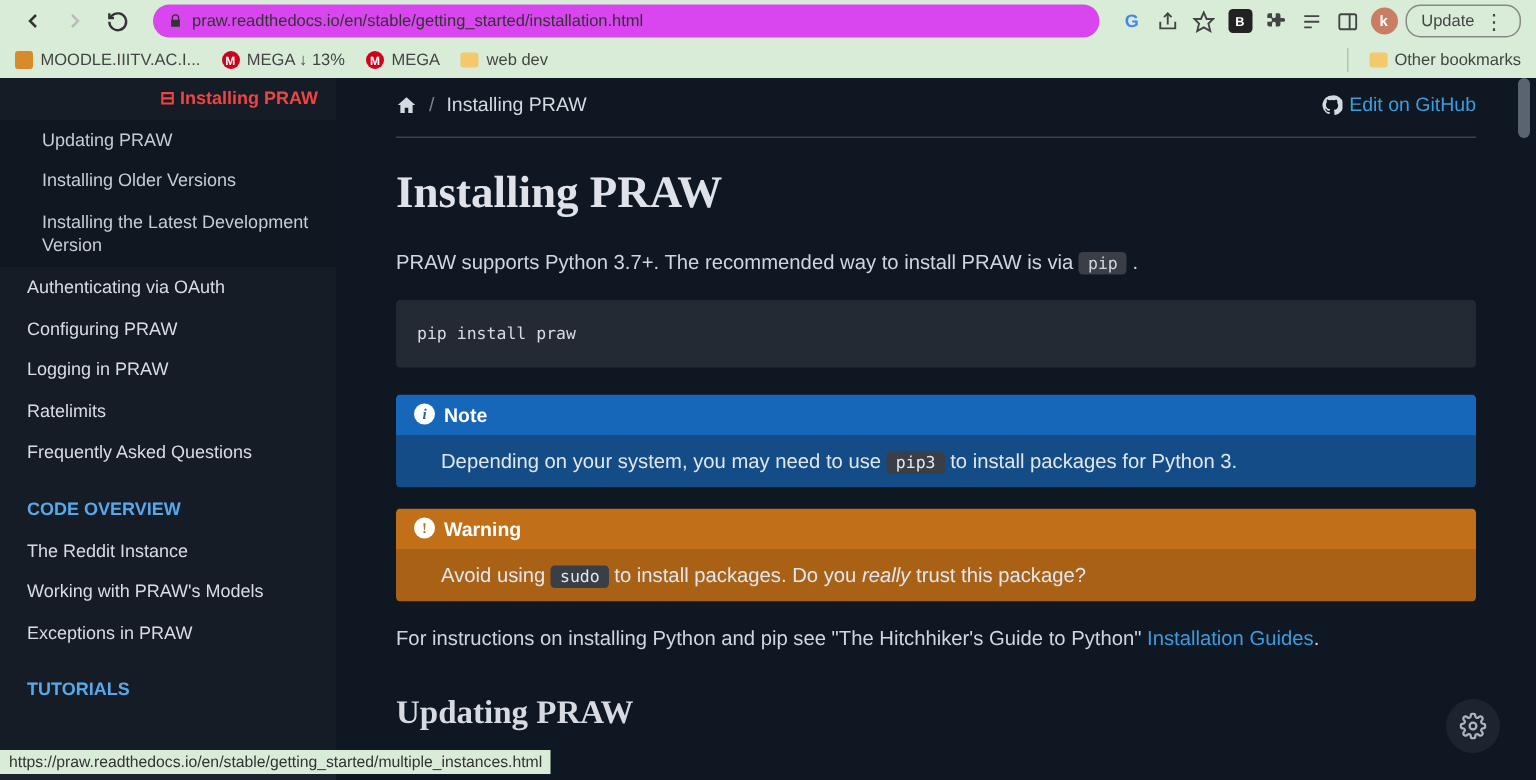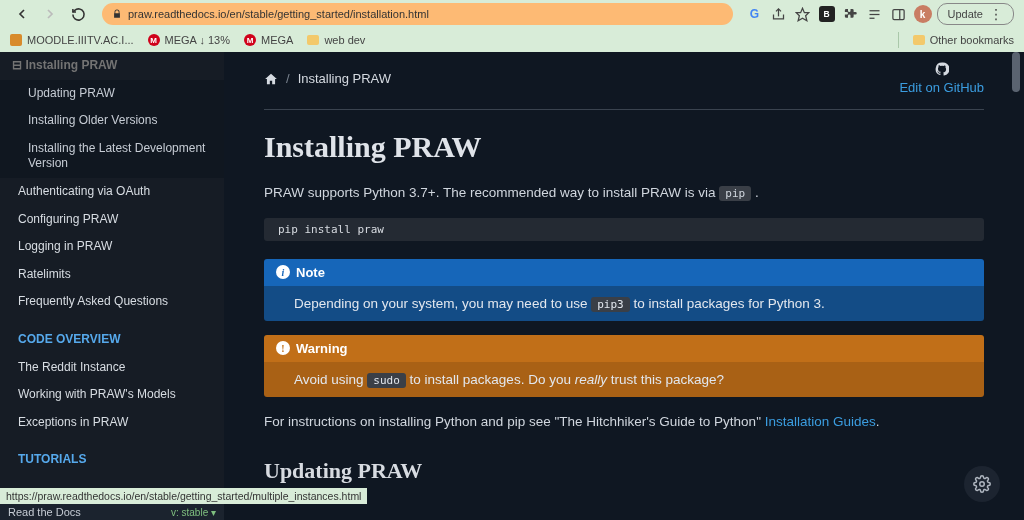--- a/index.html
+++ b/index.html
@@ -16,64 +16,64 @@
     --warn-hdr:#c16f18;
     --code:#31343a;
     --divider:#3a434f;
   }
   html,body{margin:0;padding:0;height:100%;}
   body{font-family:Arial,Helvetica,sans-serif;background:var(--bg);width:1024px;height:520px;overflow:hidden;position:relative;}
 
   .chrome-bar{height:28px;display:flex;align-items:center;gap:4px;padding:0 10px;}
   .nav-btn{width:24px;height:24px;display:flex;align-items:center;justify-content:center;color:#333;}
   .chrome-bar .dim{color:#bbb;}
-  .omnibox{flex:1;height:22px;margin:0 8px;background:#fdba74;border-radius:12px;display:flex;align-items:center;padding:0 10px;font-size:11px;color:#333;}
+  .omnibox{flex:1;height:22px;margin:0 8px;background:#d946ef;border-radius:12px;display:flex;align-items:center;padding:0 10px;font-size:11px;color:#333;}
   .omnibox .lock{margin-right:6px;}
   .rbtn{width:20px;height:20px;display:flex;align-items:center;justify-content:center;color:#444;font-size:14px;}
   svg{display:block;}
   .b-badge{width:16px;height:16px;background:#222;border-radius:3px;display:flex;align-items:center;justify-content:center;color:#fff;font-size:8.5px;font-weight:bold;}
   .k-badge{width:18px;height:18px;background:#c97d63;border-radius:50%;display:flex;align-items:center;justify-content:center;color:#fff;font-size:10px;font-weight:bold;}
   .upd{height:20px;padding:0 10px;border:1px solid #888;border-radius:10px;display:flex;align-items:center;font-size:11px;color:#444;}
   .upd .dots{margin-left:6px;font-size:14px;line-height:6px;}
 
   .bm-bar{height:24px;display:flex;align-items:center;padding:0 10px;font-size:11px;color:#444;gap:14px;}
   .bm{display:flex;align-items:center;gap:5px;}
   .mega-dot{width:12px;height:12px;background:#d0021b;border-radius:50%;display:flex;align-items:center;justify-content:center;color:#fff;font-size:8px;font-weight:bold;}
   .folder{width:12px;height:10px;background:#f3c96b;border-radius:2px;}
   .m-icon{width:12px;height:12px;background:#d88b2b;border-radius:2px;}
   .bm-spacer{flex:1;}
   .bm-sep{width:1px;height:16px;background:#aac8aa;}
 
   .app{position:absolute;left:0;right:0;top:52px;bottom:0;background:var(--dark);display:flex;}
   .sidebar{width:224px;background:#161c25;overflow:hidden;color:var(--sidebar-text);font-size:12px;}
   .s-item{padding:6px 12px 6px 18px;line-height:1.3;cursor:default;}
-  .s-root{padding-left:12px;font-weight:bold;color:#737373;}
+  .s-root{padding-left:12px;font-weight:bold;color:#ef4444;text-align:right;}
   .s-sub{padding-left:28px;color:#c6ccd4;}
   .s-hl{background:#2d3642;color:#fff;}
   .s-indent{background:#101720;}
   .s-sec{color:#56a9ec;font-weight:bold;text-transform:uppercase;margin-top:10px;}
 
   .s-footer{position:absolute;left:0;bottom:0;width:224px;height:16px;background:#1b232e;color:#c6ccd4;font-size:11px;display:flex;align-items:center;padding:0 8px;box-sizing:border-box;}
   .s-footer .ver{margin-left:auto;color:#7fbf7f;font-size:10px;}
 
-  .url-tip{position:absolute;left:0;bottom:16px;height:16px;background:#d8ecd8;color:#333;font-size:10.5px;padding:0 6px;display:flex;align-items:center;z-index:5;}
+  .url-tip{position:absolute;left:0;bottom:4px;height:16px;background:#d8ecd8;color:#333;font-size:10.5px;padding:0 6px;display:flex;align-items:center;z-index:5;}
 
   .main{flex:1;position:relative;overflow:hidden;}
   .scroll{position:absolute;right:4px;top:0;width:8px;height:40px;background:#5a6370;border-radius:4px;}
   .content{padding:10px 40px 0 40px;color:#d0d6de;}
   .crumb{display:flex;align-items:center;gap:8px;font-size:13px;color:#d5dae1;}
   .crumb svg{color:#d5dae1;}
   .crumb .sep{color:#7a838f;}
-  .gh{margin-left:auto;color:#3b9de0;display:flex;align-items:center;gap:4px;flex-direction:column;}
+  .gh{margin-left:auto;color:#3b9de0;display:flex;align-items:center;gap:4px;}
   hr{border:none;border-top:1px solid var(--divider);margin:14px 0 20px;}
   h1{font-family:Georgia,serif;font-weight:bold;font-size:30px;color:#dfe3e9;margin:0 0 18px;}
   h2{font-family:Georgia,serif;font-weight:bold;font-size:22px;color:#d7dbe1;margin:26px 0 12px;}
   p{font-size:13.5px;line-height:1.6;margin:0 0 14px;}
   code.inl{background:#3a3f47;padding:1px 6px;border-radius:3px;font-family:Menlo,Consolas,monospace;font-size:11px;}
-  .codeblock{background:#242a33;padding:5px 14px;font-family:Menlo,Consolas,monospace;font-size:11px;color:#d7dbe1;border-radius:3px;margin:0 0 18px;}
+  .codeblock{background:#242a33;padding:16px 14px;font-family:Menlo,Consolas,monospace;font-size:11px;color:#d7dbe1;border-radius:3px;margin:0 0 18px;}
   .adm{border-radius:3px;overflow:hidden;margin:0 0 14px;font-size:13.5px;}
   .adm-hdr{padding:6px 12px;color:#fff;font-weight:bold;display:flex;align-items:center;gap:6px;font-size:13px;}
   .adm-body{padding:10px 30px;color:#e2e7ee;}
   .note .adm-hdr{background:var(--note-hdr);} .note .adm-body{background:var(--note);}
   .warn .adm-hdr{background:var(--warn-hdr);} .warn .adm-body{background:var(--warn);}
   em.it{font-style:italic;}
   a.lnk{color:#3b9de0;text-decoration:none;}
   .adm-icon{width:14px;height:14px;border-radius:50%;background:#fff;display:inline-flex;align-items:center;justify-content:center;color:#1666b9;font-size:10px;font-weight:bold;font-style:italic;font-family:Georgia,serif;}
   .warn .adm-icon{color:#c16f18;font-style:normal;}
   .gear-fab{position:absolute;right:24px;bottom:18px;width:36px;height:36px;border-radius:50%;background:#1c2430;display:flex;align-items:center;justify-content:center;color:#aeb5bf;}

